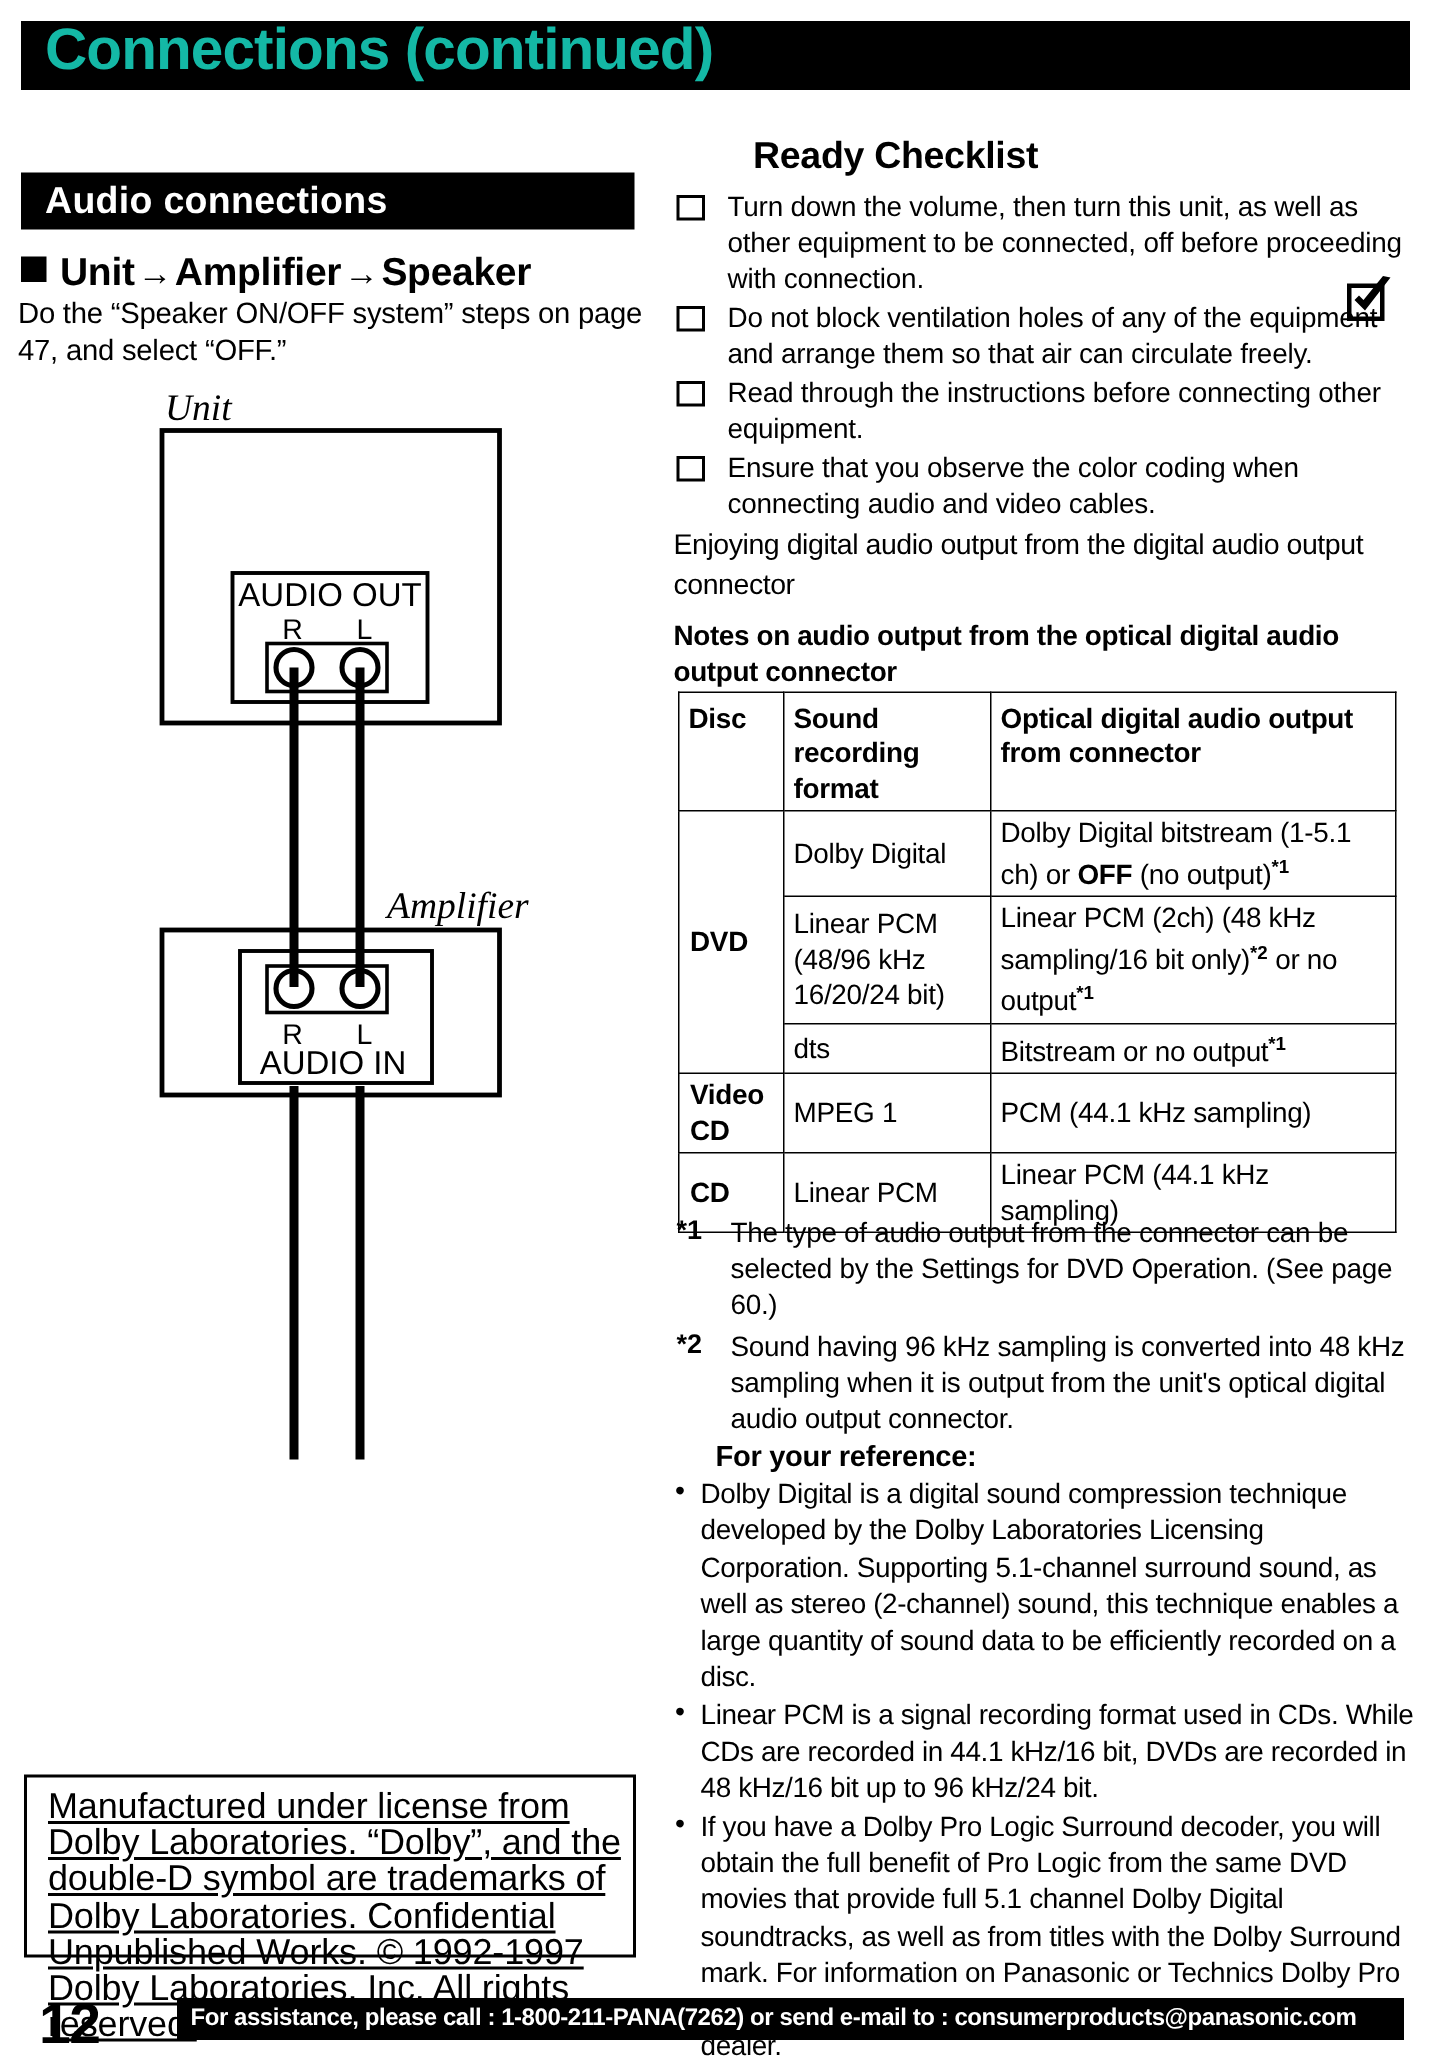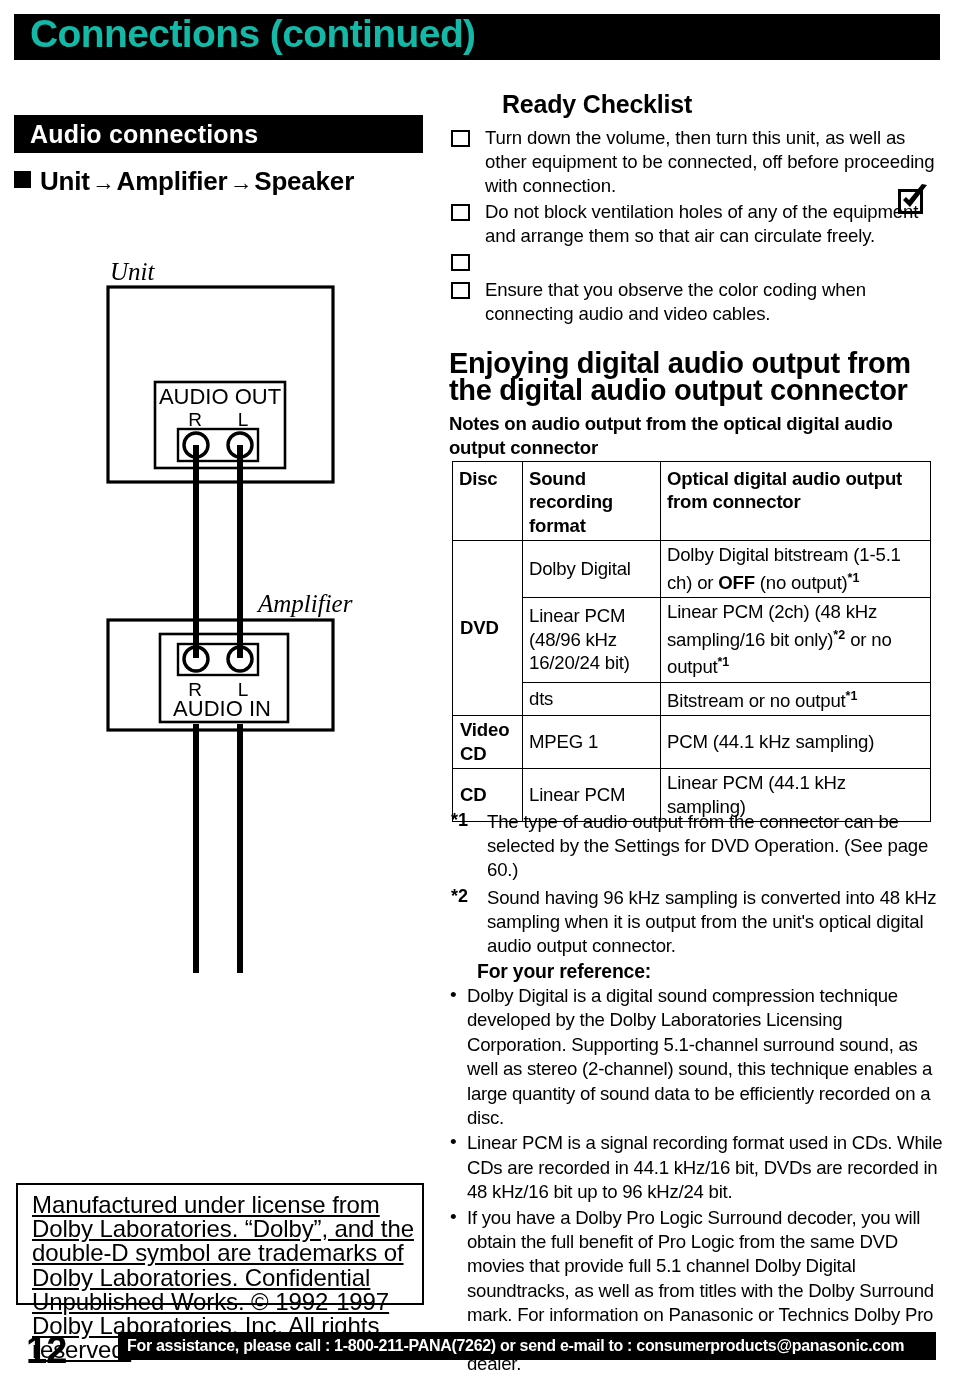--- a/index.html
+++ b/index.html
@@ -72,21 +72,21 @@
   #ready-list{position:absolute;left:449px;top:126px;width:492px;}
   .ck-item{position:relative;margin-bottom:2px;padding-left:36px;min-height:26px;}
   .ck-box{
     position:absolute;left:2px;top:4px;width:19px;height:17px;
     border:2.5px solid #000;box-sizing:border-box;
   }
   .ck-txt{font-size:18.6px;line-height:24px;letter-spacing:-.15px;}
 
   #enjoy-head{
     position:absolute;left:449px;top:350px;width:492px;
-    font-size:29px;font-weight:bold;line-height:27px;letter-spacing:-.3px;
+    font-size:19px;font-weight:normal;line-height:27px;letter-spacing:-.3px;
   }
   #notes-head{
     position:absolute;left:449px;top:412px;width:495px;
     font-size:18.6px;font-weight:bold;line-height:24px;letter-spacing:-.25px;
   }
 
   
   #audio-table{
     position:absolute;left:452px;top:461px;width:479px;
     border-collapse:collapse;table-layout:fixed;
@@ -142,20 +142,21 @@
   </div>
 
   <div id="audio-conn-bar">
     <div class="t">Audio connections</div>
   </div>
 
   <div id="unit-amp-head">
     <span class="sq"></span><span>Unit</span><span class="arw">→</span><span>Amplifier</span><span class="arw">→</span><span>Speaker</span>
   </div>
 
+  <div id="unit-amp-sub">Do the “Speaker ON/OFF system” steps on page 47, and select “OFF.”</div>
 
   <div id="diagram">
     <svg width="440" height="715" viewBox="0 0 440 715" xmlns="http://www.w3.org/2000/svg">
 
       <text id="d-unit-label" x="110" y="22" font-family="Liberation Serif, serif" font-style="italic" font-size="25" fill="#000">Unit</text>
 
       <rect x="108" y="29" width="225" height="195" fill="none" stroke="#000" stroke-width="3.2"></rect>
 
       <rect x="155" y="124" width="130" height="86" fill="none" stroke="#000" stroke-width="2.6"></rect>
       <text id="d-unit-port-title" x="220" y="146" text-anchor="middle" font-family="Liberation Sans, sans-serif" font-size="22" fill="#000">AUDIO OUT</text>
@@ -208,20 +209,21 @@
     <div class="ck-item">
       <span class="ck-box"></span>
       <span class="ck-txt">Turn down the volume, then turn this unit, as well as other equipment to be connected, off before proceeding with connection.</span>
     </div>
     <div class="ck-item">
       <span class="ck-box"></span>
       <span class="ck-txt">Do not block ventilation holes of any of the equipment and arrange them so that air can circulate freely.</span>
     </div>
     <div class="ck-item">
       <span class="ck-box"></span>
+      <span class="ck-txt">Read through the instructions before connecting other equipment.</span>
     </div>
     <div class="ck-item">
       <span class="ck-box"></span>
       <span class="ck-txt">Ensure that you observe the color coding when connecting audio and video cables.</span>
     </div>
   </div>
 
   <div id="enjoy-head">Enjoying digital audio output from the digital audio output connector</div>
   <div id="notes-head">Notes on audio output from the optical digital audio output connector</div>
 

